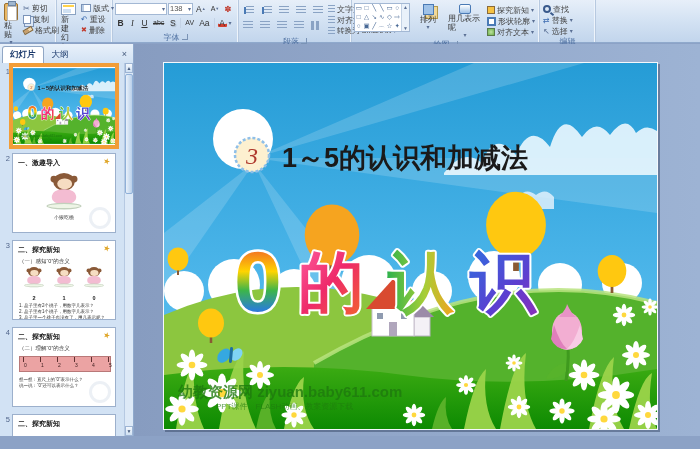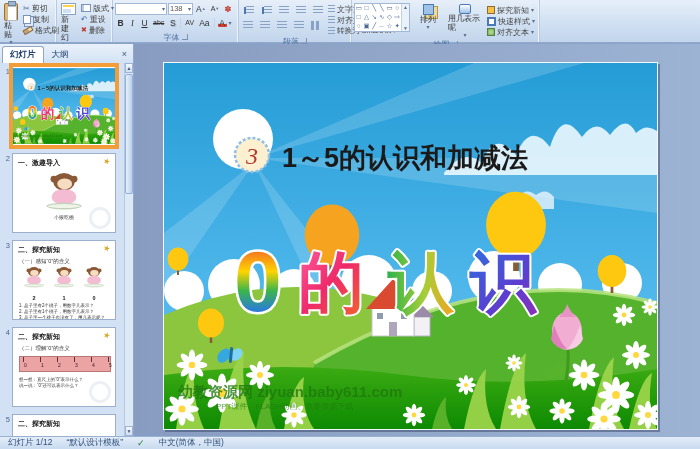--- a/index.html
+++ b/index.html
@@ -472,36 +472,59 @@
           <span class="caret">▾</span>
         </div>
         <div class="mini-col" style="padding-top:2px">
           <div class="mini">
               <span class="sw sw-fill"></span>
               <span>探究新知</span>
               <span class="caret">▾</span>
             </div>
           <div class="mini">
               <span class="sw sw-line"></span>
-              <span>快速样式</span>
+              <span>形状轮廓</span>
               <span class="caret">▾</span>
             </div>
           <div class="mini">
               <span class="sw sw-fx"></span>
               <span>对齐文本</span>
               <span class="caret">▾</span>
             </div>
         </div>
       </div>
       <div class="grp-foot">
           <span class="grp-label">绘图</span>
           <span class="launcher"></span>
         </div>
     </div>
 
+    <div class="grp" style="width:56px">
+      <div class="grp-body">
+        <div class="mini-col" style="padding-top:2px">
+          <div class="mini">
+              <span class="ic ic-find"></span>
+              <span>查找</span>
+            </div>
+          <div class="mini">
+              <span class="ic" style="color:#3a6ab0;font-size:8px">⇄</span>
+              <span>替换</span>
+              <span class="caret">▾</span>
+            </div>
+          <div class="mini">
+              <span class="ic" style="color:#5a6f94;font-size:8px">↖</span>
+              <span>选择</span>
+              <span class="caret">▾</span>
+            </div>
+        </div>
+      </div>
+      <div class="grp-foot">
+          <span class="grp-label">编辑</span>
+        </div>
+    </div>
     <div style="flex:1"></div>
   </div>
 
   <div id="content">
     <div id="leftpanel">
       <div id="paneltabs">
         <span class="ptab active">幻灯片</span>
         <span class="ptab">大纲</span>
         <span id="panelclose">×</span>
       </div>
@@ -625,19 +648,13 @@
 
     <div id="mainarea">
       <div id="slidewrap">
         <svg viewBox="0 0 493 366">
             <use href="#scenery"></use>
           </svg>
       </div>
     </div>
   </div>
 
-  <div id="statusbar">
-    <span>幻灯片 1/12</span>
-    <span>“默认设计模板”</span>
-    <span id="spellcheck">✓</span>
-    <span>中文(简体，中国)</span>
-  </div>
 </div>
 
 </body></html>

